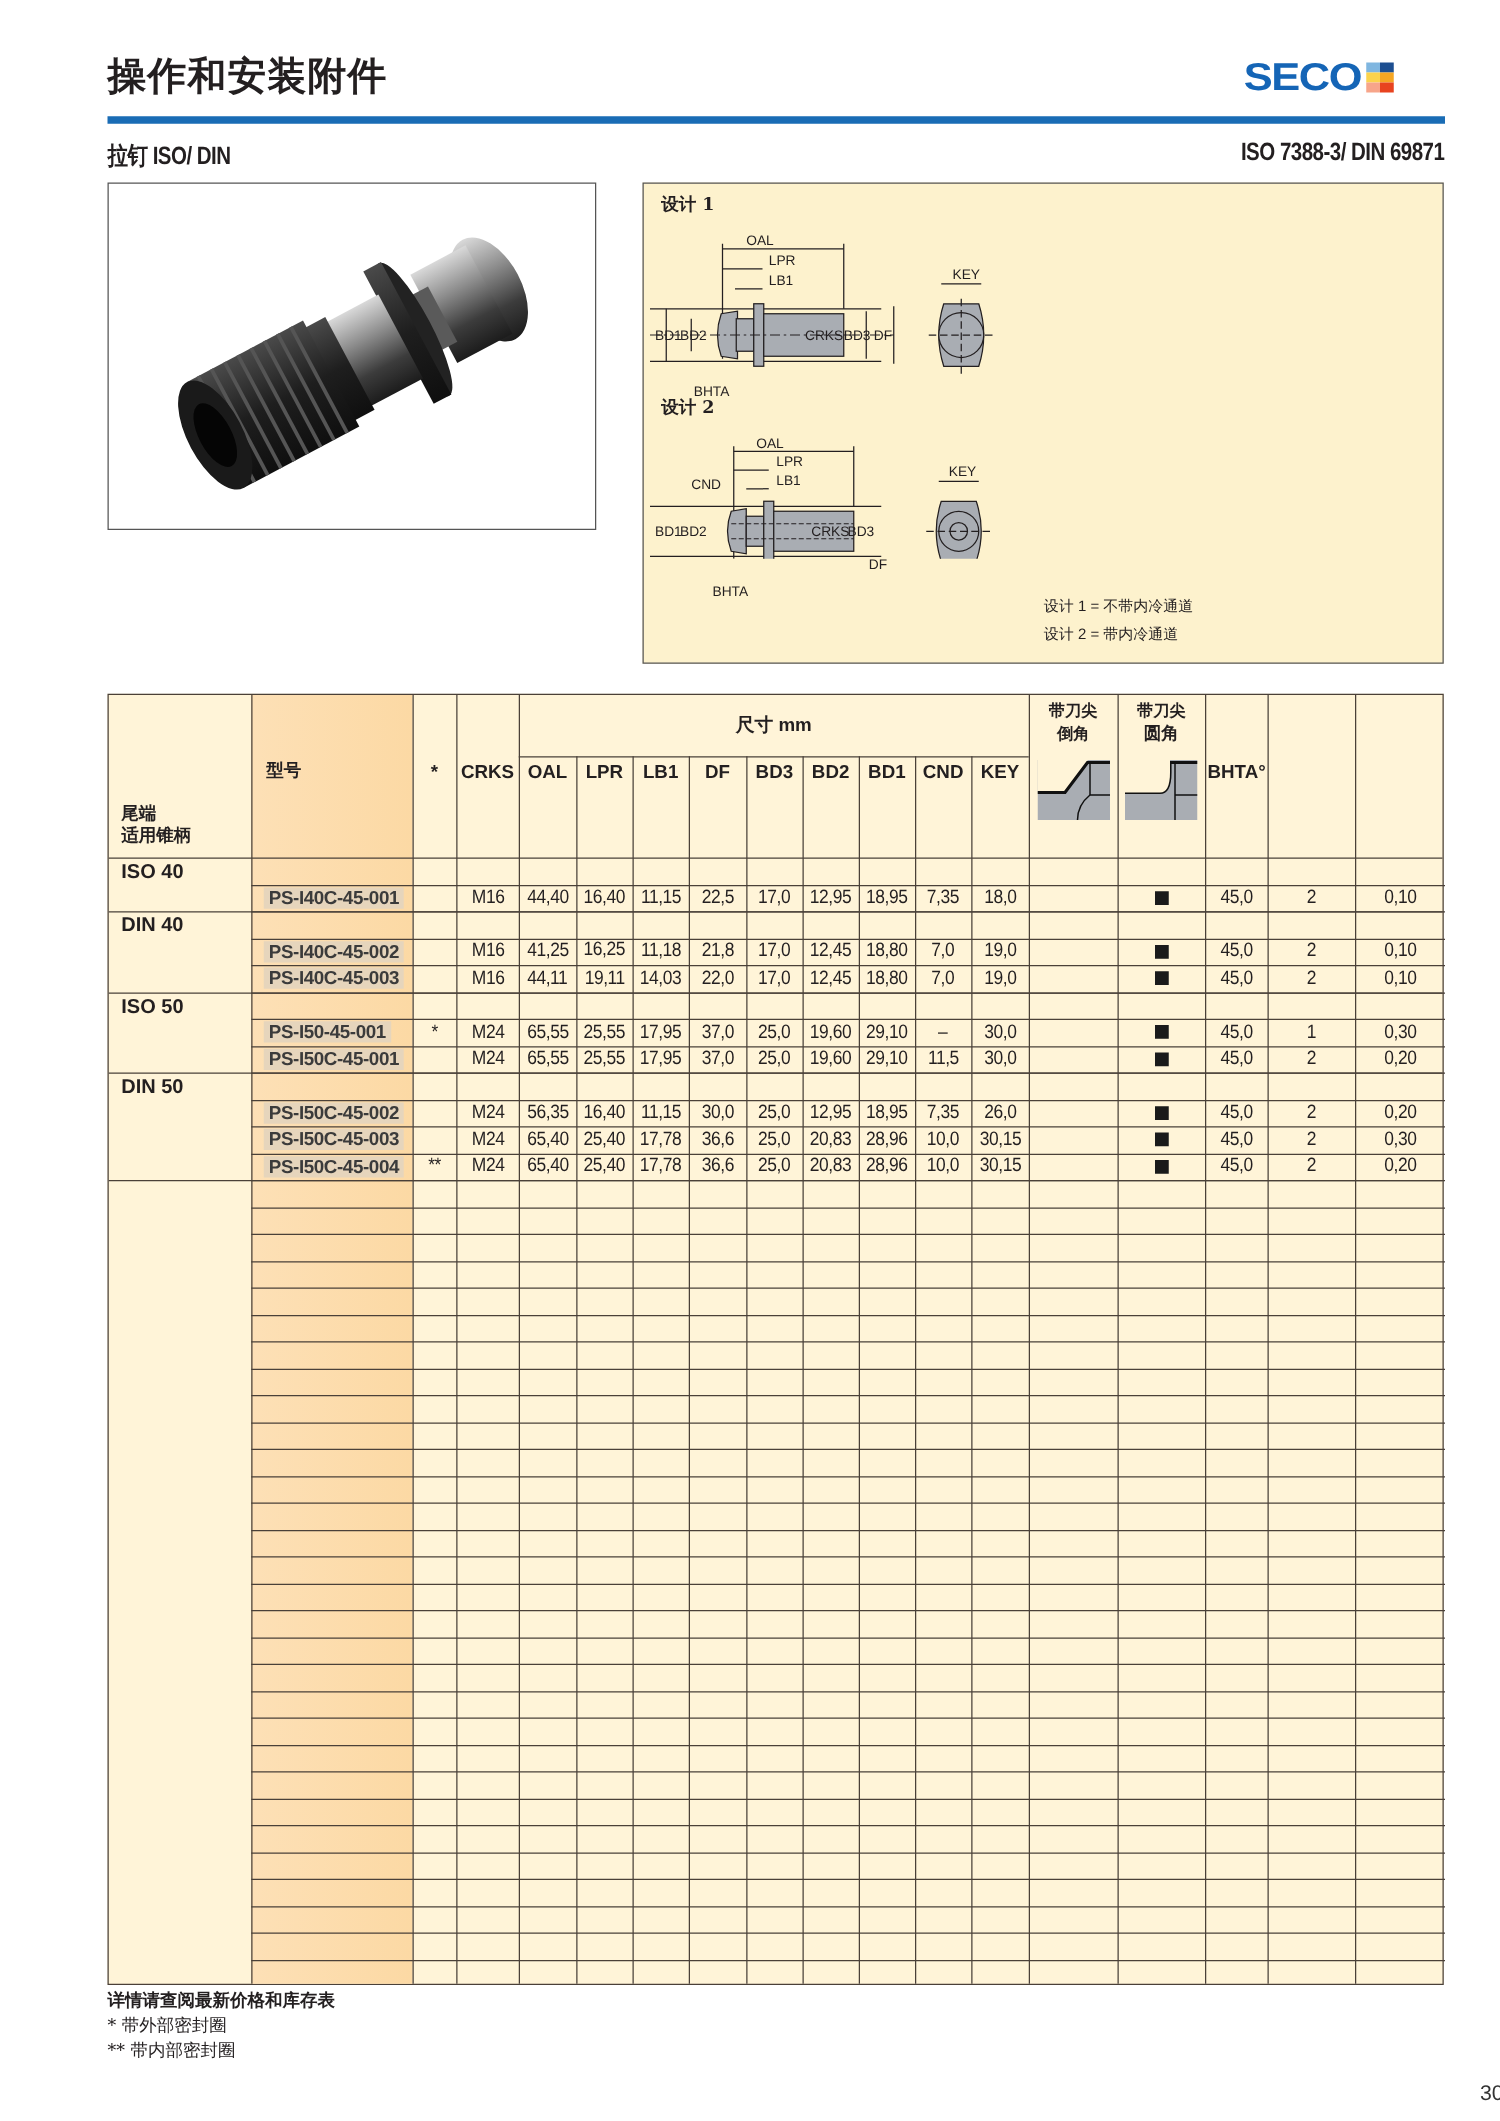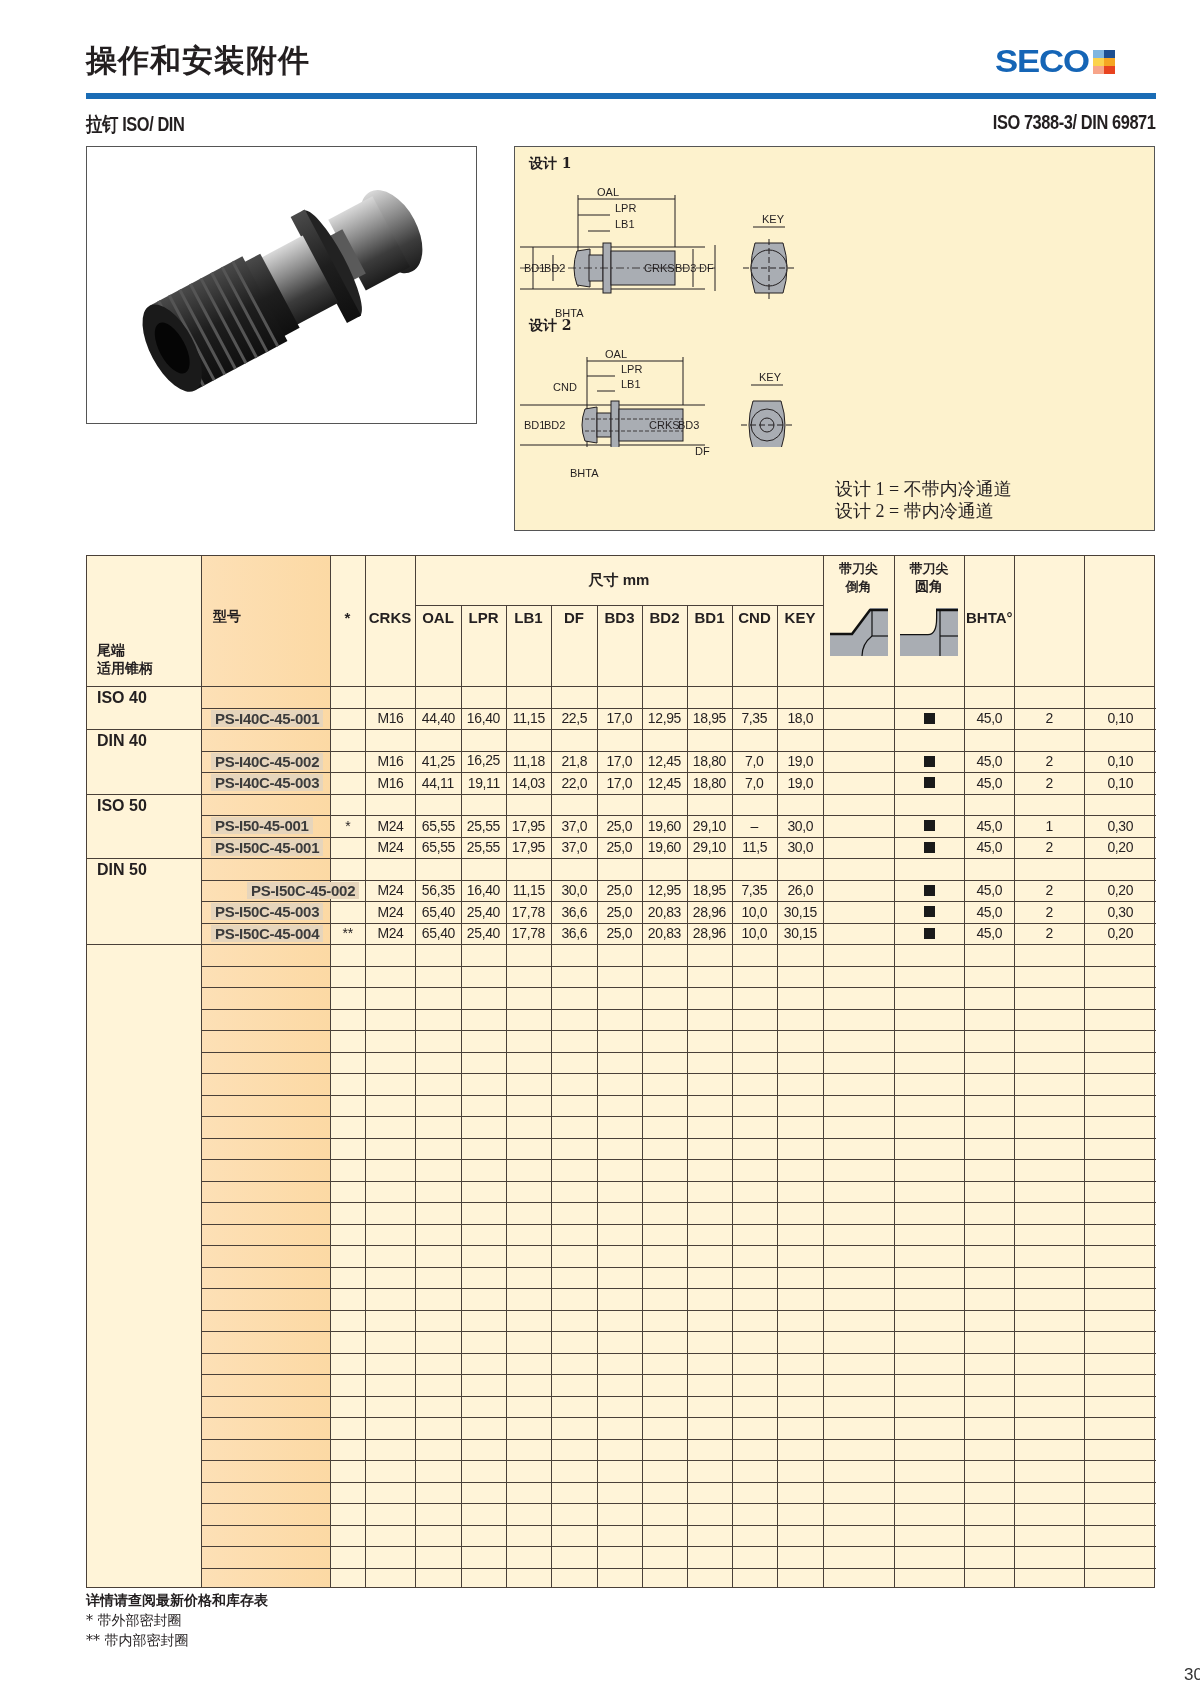--- a/index.html
+++ b/index.html
@@ -10,21 +10,21 @@
   .logo { position: absolute; left: 995px; top: 44px; display: flex; align-items: center; }
   .logo-text { font-family: "Liberation Sans", sans-serif; font-weight: 900; font-size: 31px; color: #1565b6; letter-spacing: -1px; font-style: normal; transform: scaleX(1.12); transform-origin: left; }
   .logo-squares { display: grid; grid-template-columns: 11px 11px; grid-template-rows: 8px 8px 8px; gap: 0; margin-left: 14px; }
   .blue-rule { position: absolute; left: 86px; top: 93px; width: 1070px; height: 6px; background: #1a6cb5; }
   .subtitle-left { position: absolute; left: 86px; top: 111px; font-size: 20px; font-weight: bold; transform: scaleX(0.82); transform-origin: left; letter-spacing: -0.5px; }
   .subtitle-right { position: absolute; right: 44px; top: 111px; font-size: 20px; font-weight: bold; transform: scaleX(0.82); transform-origin: right; letter-spacing: -0.5px; }
 
   .photo-box { position: absolute; left: 86px; top: 146px; width: 391px; height: 278px; border: 1.5px solid #555; background: #fff; }
   .diagram-box { position: absolute; left: 514px; top: 146px; width: 641px; height: 385px; border: 1.5px solid #555; background: #fdf2cd; }
   .diagram-label { position: absolute; font-family: "DejaVu Serif", serif; font-weight: bold; font-size: 14px; color: #231f20; }
-  .legend-line { position: absolute; left: 320px; font-family: Liberation Serif, serif; font-size: 18px; color: #231f20; }
+  .legend-line { position: absolute; left: 320px; font-family: Liberation Sans, sans-serif; font-size: 12px; color: #231f20; }
 
   .tbl { position: absolute; left: 86px; top: 555px; width: 1069px; height: 1033px; border: 1.5px solid #4a4038; background: #fff4d8; }
   .hcell { position: absolute; font-size: 15px; font-weight: bold; display: flex; align-items: center; justify-content: center; padding-bottom: 8px; white-space: nowrap; }
   .vline { position: absolute; top: 0; width: 1.2px; background: #4a4038; }
   .hline { position: absolute; height: 1.2px; background: #4a4038; }
   .col-model-bg { position: absolute; left: 114px; top: 0; width: 129px; height: 100%; background: linear-gradient(90deg, #fde0b6 0%, #fcd9a4 100%); }
   .cn { font-family: "DejaVu Serif", serif; font-weight: bold; font-size: 14px; }
   .num { font-family: "Liberation Sans", sans-serif; font-size: 15.5px; letter-spacing: -0.4px; transform: scaleX(0.9); }
   .model-text { position: absolute; font-family: "Liberation Sans", sans-serif; font-size: 15px; font-weight: bold; color: #3b3b3b; letter-spacing: -0.3px; padding: 0 4px; background: #e6d5bc; }
   .group-label { position: absolute; left: 10px; font-size: 16px; font-weight: bold; }
@@ -507,21 +507,21 @@
       <span class="num">2</span>
     </div>
     <div style="position: absolute; left: 997px; width: 72px; top: 280.5px; height: 21.5px; display: flex; align-items: center; justify-content: center;">
       <span class="num">0,20</span>
     </div>
     <div class="hline" style="left: 114px; width: 955px; top: 302px;"></div>
     <div class="hline" style="left: 0px; width: 100%; top: 302px;"></div>
     <div class="group-label" style="top: 305px;">DIN 50</div>
     <div class="hline" style="left: 114px; width: 955px; top: 323.5px;"></div>
     <div style="position: absolute; left: 114px; top: 323.5px; width: 955px; height: 21.5px;"></div>
-    <span class="model-text" style="left: 124px; top: 325.5px; margin-left: 36px;">PS-I50C-45-002</span>
+    <span class="model-text" style="left: 124px; top: 325.5px;">PS-I50C-45-002</span>
     <div style="position: absolute; left: 243px; width: 35px; top: 323.5px; height: 21.5px; display: flex; align-items: center; justify-content: center;">
       <span class="num"></span>
     </div>
     <div style="position: absolute; left: 278px; width: 50px; top: 323.5px; height: 21.5px; display: flex; align-items: center; justify-content: center;">
       <span class="num">M24</span>
     </div>
     <div style="position: absolute; left: 328px; width: 46px; top: 323.5px; height: 21.5px; display: flex; align-items: center; justify-content: center;">
       <span class="num">56,35</span>
     </div>
     <div style="position: absolute; left: 374px; width: 45px; top: 323.5px; height: 21.5px; display: flex; align-items: center; justify-content: center;">

